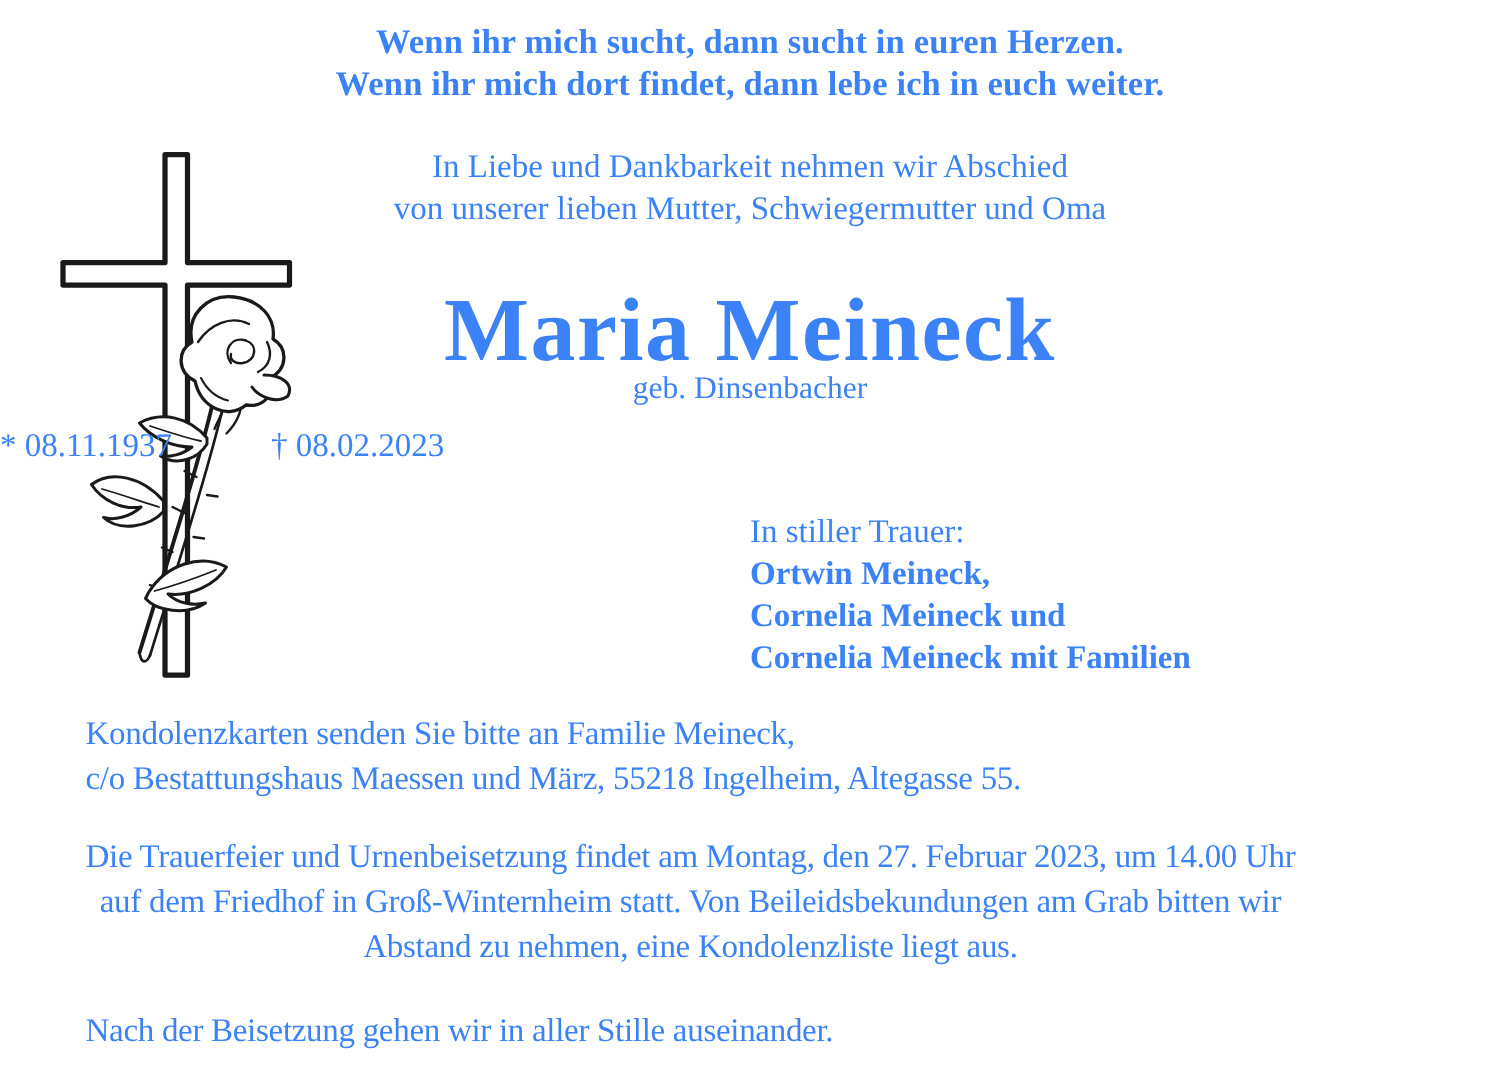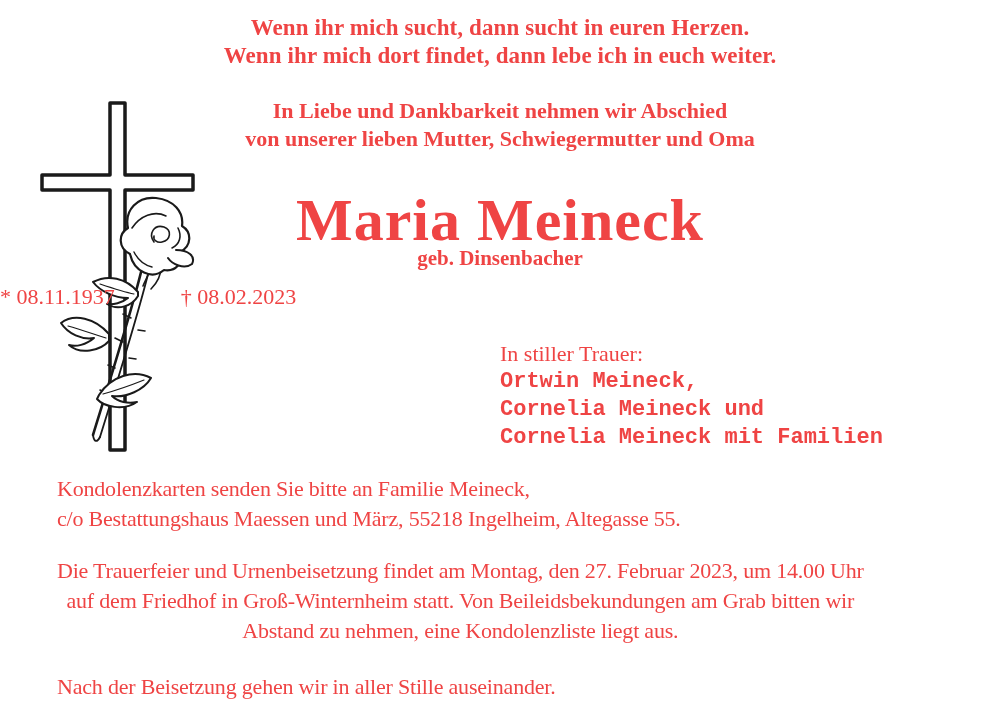--- a/index.html
+++ b/index.html
@@ -6,24 +6,24 @@
     margin: 0;
     padding: 0;
     background: #ffffff;
   }
   .sheet {
     position: relative;
     width: 1000px;
     height: 723px;
     background: #ffffff;
     font-family: "Liberation Serif", "DejaVu Serif", serif;
-    color: #ef4444;
+    color: #3b82f6;
     overflow: hidden;
   }
-  .centered { position: absolute; left: 0; width: 1000px; text-align: center; font-weight: bold; }
+  .centered { position: absolute; left: 0; width: 1000px; text-align: center; }
   .quote {
     top: 14px;
     font-size: 23px;
     font-weight: bold;
     line-height: 28px;
     letter-spacing: 0.1px;
   }
   .intro {
     top: 97px;
     font-size: 22px;
@@ -50,21 +50,21 @@
     font-size: 22px;
   }
   .mourners {
     position: absolute;
     left: 500px;
     top: 340px;
     font-size: 22px;
     line-height: 28px;
     text-align: left;
   }
-  .mourners .mourner { font-weight: bold; font-family: Liberation Mono, monospace; }
+  .mourners .mourner { font-weight: bold; }
   .para {
     position: absolute;
     left: 57px;
     font-size: 22px;
     line-height: 30px;
     letter-spacing: -0.2px;
     white-space: nowrap;
     font-family: Liberation Serif, serif;
   }
   .condolence { top: 474px; }

